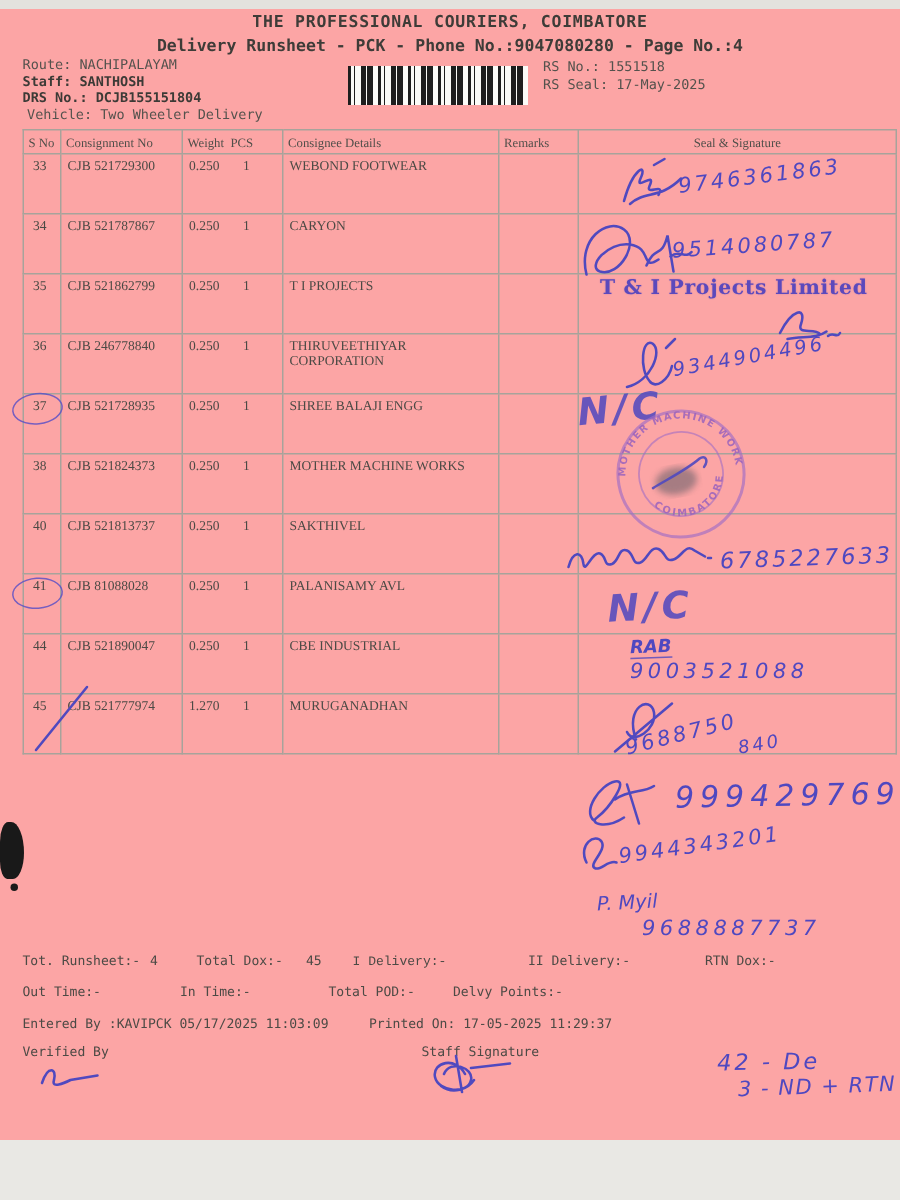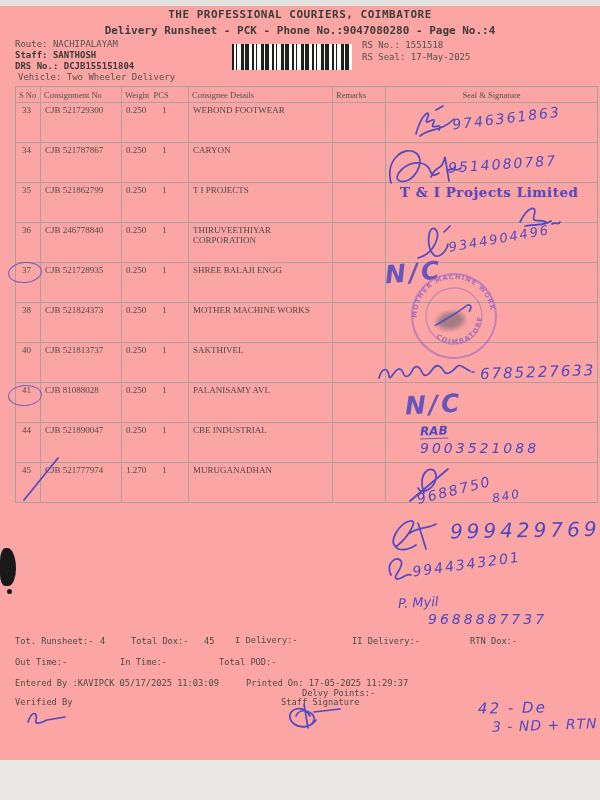--- a/index.html
+++ b/index.html
@@ -253,21 +253,21 @@
   <span class="foot" style="left:100px;top:636px;">4</span>
   <span class="foot" style="left:131px;top:636px;">Total Dox:-</span>
   <span class="foot" style="left:204px;top:636px;">45</span>
   <span class="foot" style="left:235px;top:636px;font-family:Liberation Mono, monospace;">I Delivery:-</span>
   <span class="foot" style="left:352px;top:636px;">II Delivery:-</span>
   <span class="foot" style="left:470px;top:636px;">RTN Dox:-</span>
 
   <span class="foot" style="left:15px;top:657px;">Out Time:-</span>
   <span class="foot" style="left:120px;top:657px;">In Time:-</span>
   <span class="foot" style="left:219px;top:657px;">Total POD:-</span>
-  <span class="foot" style="left:302px;top:688px;text-align:center;">Delvy Points:-</span>
+  <span class="foot" style="left:302px;top:657px;text-align:center;">Delvy Points:-</span>
 
   <span class="foot" style="left:15px;top:678px;">Entered By :KAVIPCK 05/17/2025 11:03:09</span>
   <span class="foot" style="left:246px;top:678px;">Printed On: 17-05-2025 11:29:37</span>
 
   <span class="foot" style="left:15px;top:697px;">Verified By</span>
   <span class="foot" style="left:281px;top:697px;text-align:center;">Staff Signature</span>
 
   <svg class="sig" style="left:22px;top:706px;" width="48" height="22">
       <path d="M6,16 C10,4 16,6 14,14 c-2,6 7,2 11,0 l18,-3"></path>
     </svg>

